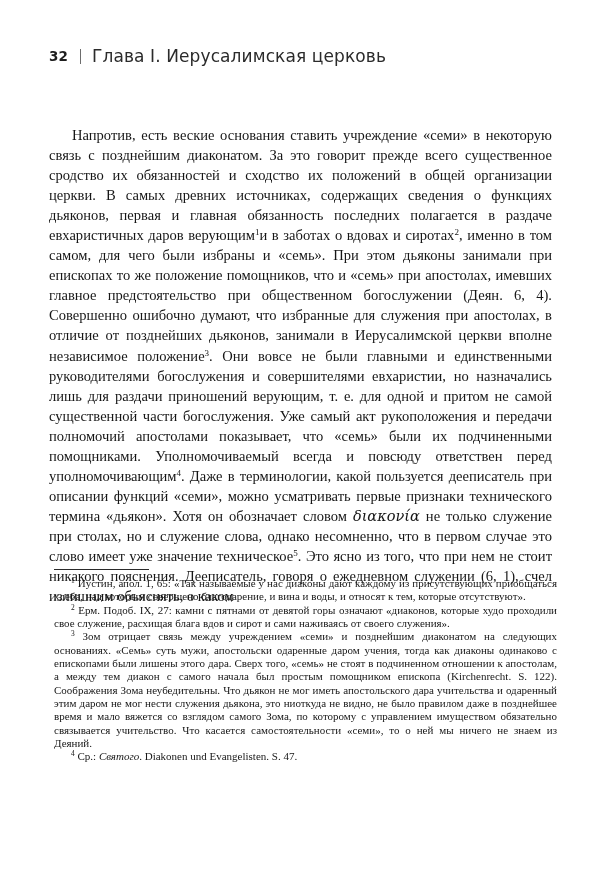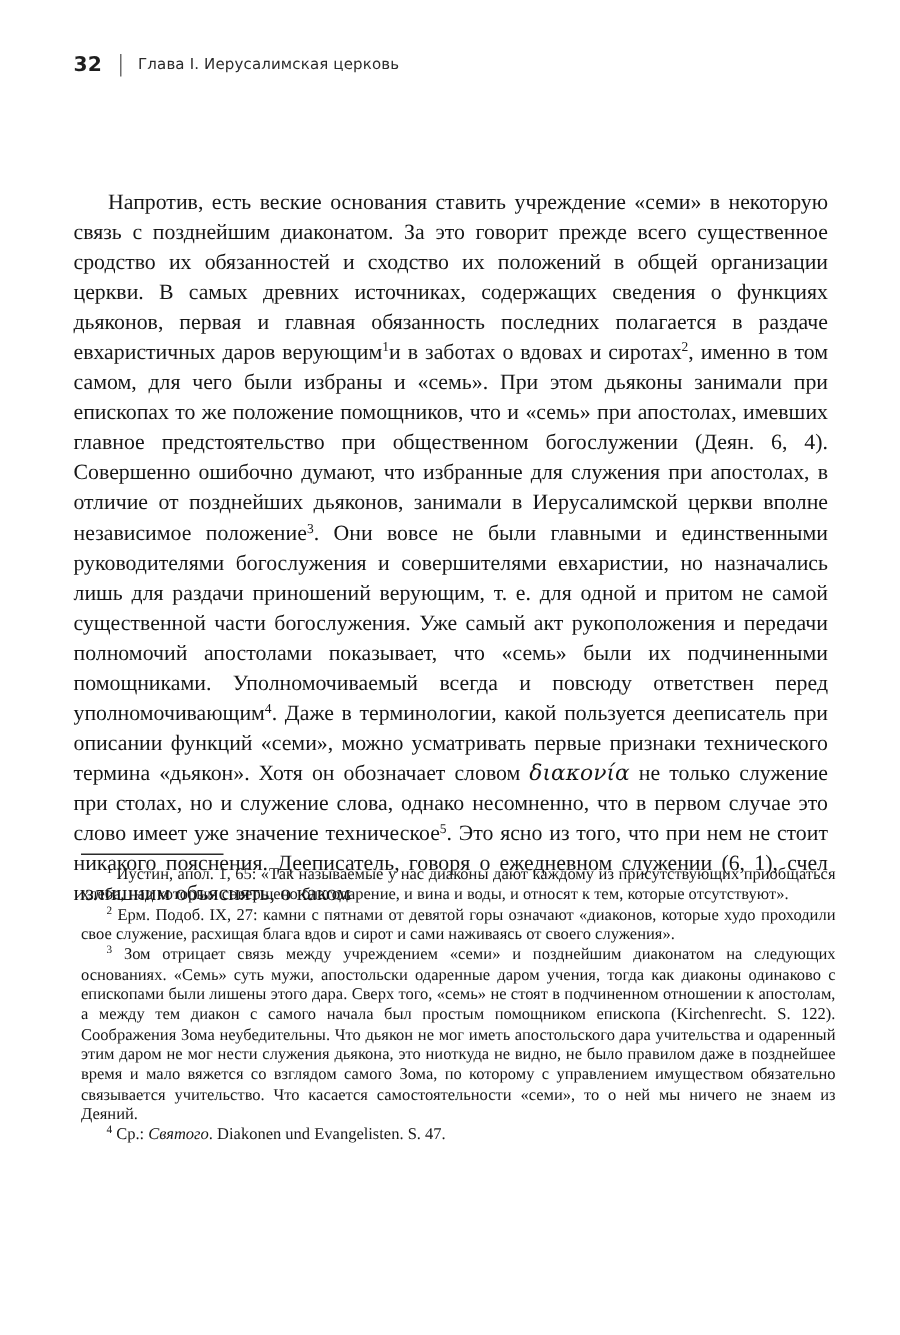--- a/index.html
+++ b/index.html
@@ -19,42 +19,42 @@
     position: relative;
     width: 600px;
     height: 890px;
     box-sizing: border-box;
   }
 
   
   .running-head {
     position: absolute;
     left: 49px;
-    top: 35px;
+    top: 46px;
     display: flex;
     align-items: center;
     font-family: "DejaVu Sans", "Liberation Sans", sans-serif;
     font-size: 12.5px;
     color: #2b2b2b;
     letter-spacing: 0.1px;
   }
   .folio {
     font-size: 13.5px;
     font-weight: 600;
     color: #1e1e1e;
   }
   .head-rule {
     display: inline-block;
     width: 1px;
     height: 15px;
     background: #6d6d6d;
     margin: 0 11px 0 12px;
   }
   .head-title {
-    font-size: 10px;
+    font-size: 17px;
     color: #2b2b2b;
   }
 
   
   .body-block {
     position: absolute;
     left: 49px;
     top: 88px;
     width: 503px;
     font-size: 14.55px;

